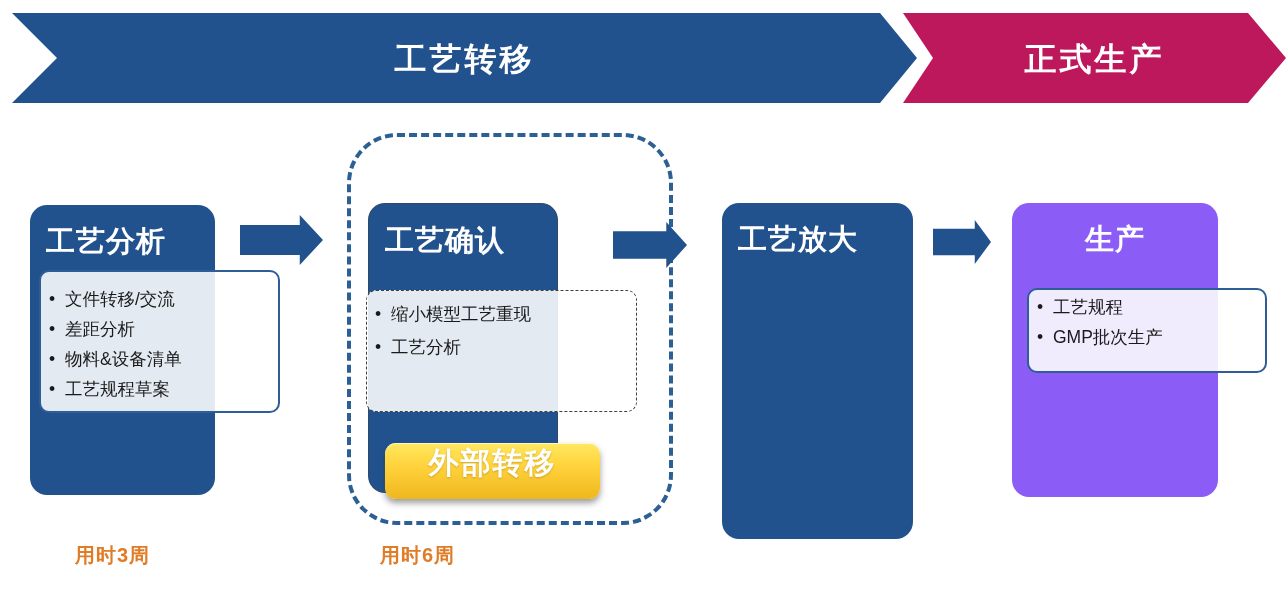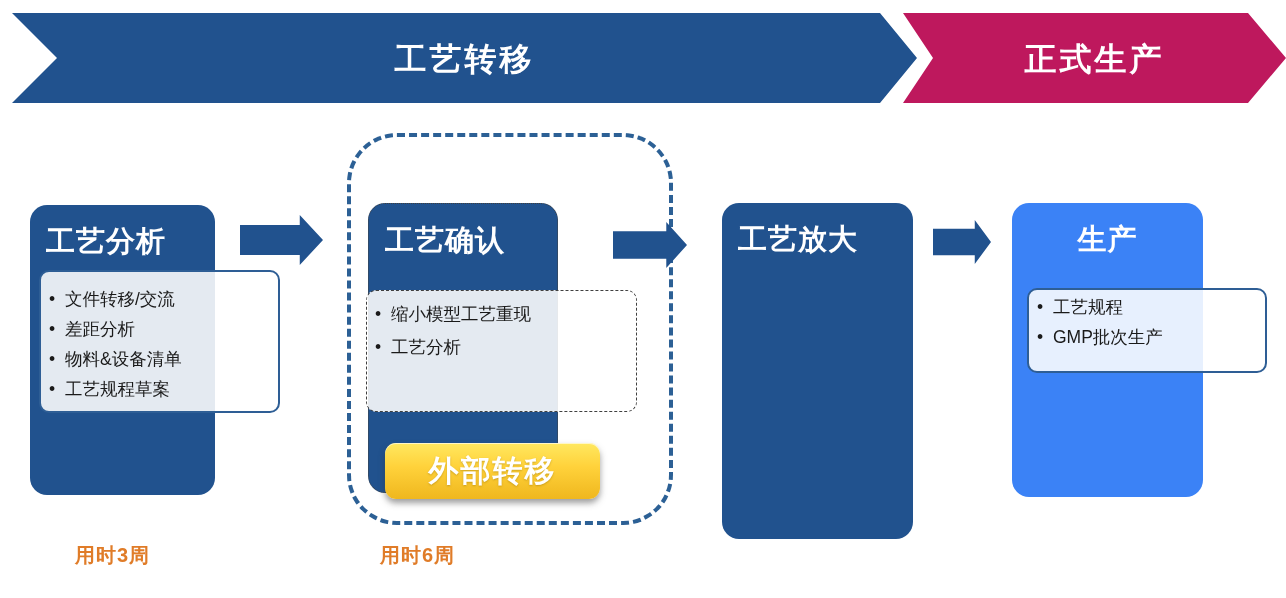--- a/index.html
+++ b/index.html
@@ -17,38 +17,38 @@
   
   .dash-frame{position:absolute;left:347px;top:133px;width:326px;height:392px;
     border:4px dashed #2C6095;border-radius:50px;box-sizing:border-box;z-index:1;}
   
   .card{position:absolute;top:203px;width:190px;height:290px;background:#21528E;
     border-radius:17px;z-index:2;box-sizing:border-box;}
   .card-title{color:#fff;font-size:29px;font-weight:bold;padding:17px 0 0 16px;letter-spacing:1px;}
   #card1{left:30px;top:205px;width:185px;}
   #card2{left:368px;border:1px dotted #404040;}
   #card3{left:722px;height:336px;width:191px;}
-  #card4{left:1012px;height:294px;width:191px;background:#3b82f6;}
+  #card4{left:1012px;height:294px;width:206px;background:#8b5cf6;}
   #card4 .card-title{padding-left:0;text-align:center;}
   
   .panel{position:absolute;background:rgba(255,255,255,0.88);border-radius:10px;
     box-sizing:border-box;z-index:3;color:#1a1a1a;}
   .panel ul{list-style:none;margin:0;padding:0;}
   .panel li{font-size:17.5px;line-height:30px;padding-left:24px;position:relative;white-space:nowrap;}
   .panel li::before{content:"•";position:absolute;left:8px;color:#1a1a1a;}
   #panel1{left:39px;top:270px;width:241px;height:143px;border:2px solid #2E5E95;padding-top:12px;}
   #panel2{left:366px;top:290px;width:271px;height:122px;border:1px dashed #404040;padding-top:7px;}
   #panel2 li{line-height:33px;}
   #panel3{left:735px;top:288px;width:243px;height:102px;border:2px solid #2E5E95;padding-top:18px;}
   #panel4{left:1027px;top:288px;width:240px;height:85px;border:2px solid #2E5E95;padding-top:2px;}
   
   .badge{position:absolute;left:385px;top:443px;width:215px;height:56px;border-radius:11px;
     background:linear-gradient(180deg,#FFE860 0%,#FFD23B 42%,#EFB71E 100%);
     box-shadow:0 4px 6px rgba(60,60,60,.5), inset 0 1px 0 rgba(255,255,255,.65);
-    display:flex;align-items:center;justify-content:center;z-index:4;
+    display:flex;align-items:flex-start;justify-content:center;z-index:4;
     color:#fff;font-size:30px;font-weight:bold;letter-spacing:2px;
     text-shadow:0 1px 2px rgba(150,110,0,.45);}
   
   .flow-arrow{position:absolute;background:#21528E;z-index:2;
     clip-path:polygon(0 20%,72% 20%,72% 0,100% 50%,72% 100%,72% 80%,0 80%);}
   #arrow1{left:240px;top:215px;width:83px;height:50px;}
   #arrow2{left:613px;top:222px;width:74px;height:46px;}
   #arrow3{left:933px;top:220px;width:58px;height:44px;}
   
   .duration{position:absolute;top:542px;color:#E07C28;font-size:20px;font-weight:bold;letter-spacing:1px;}

